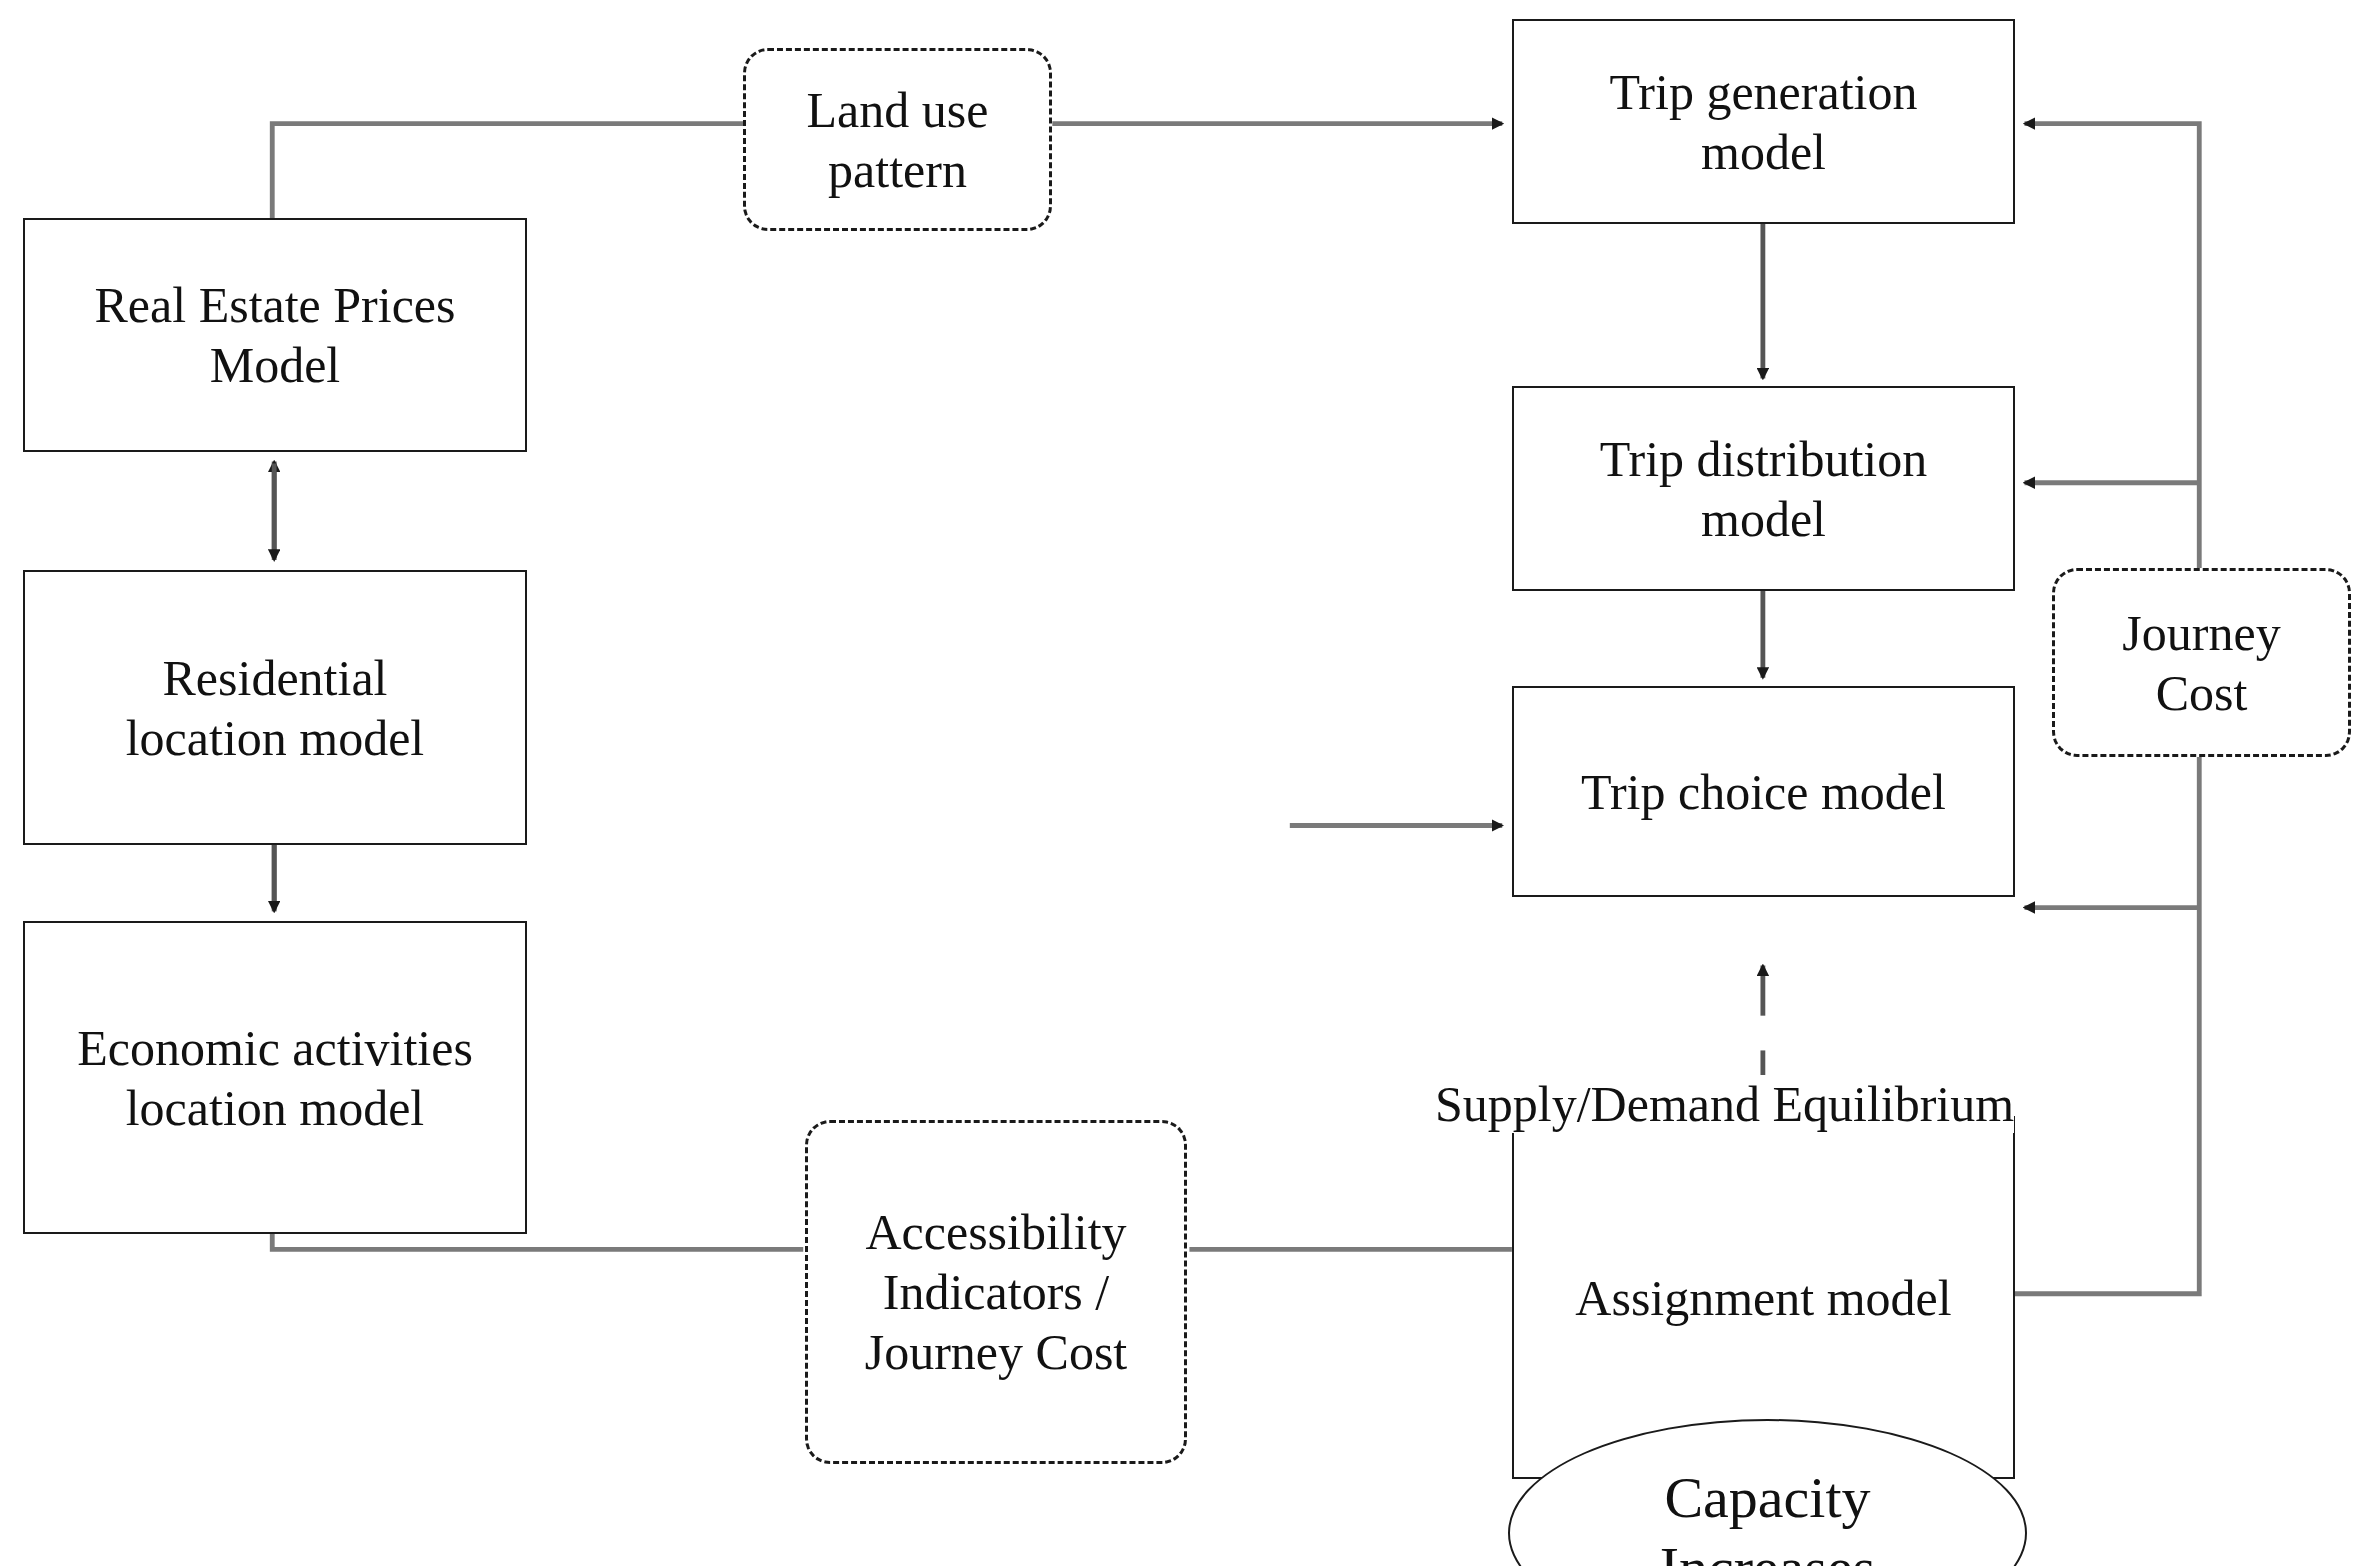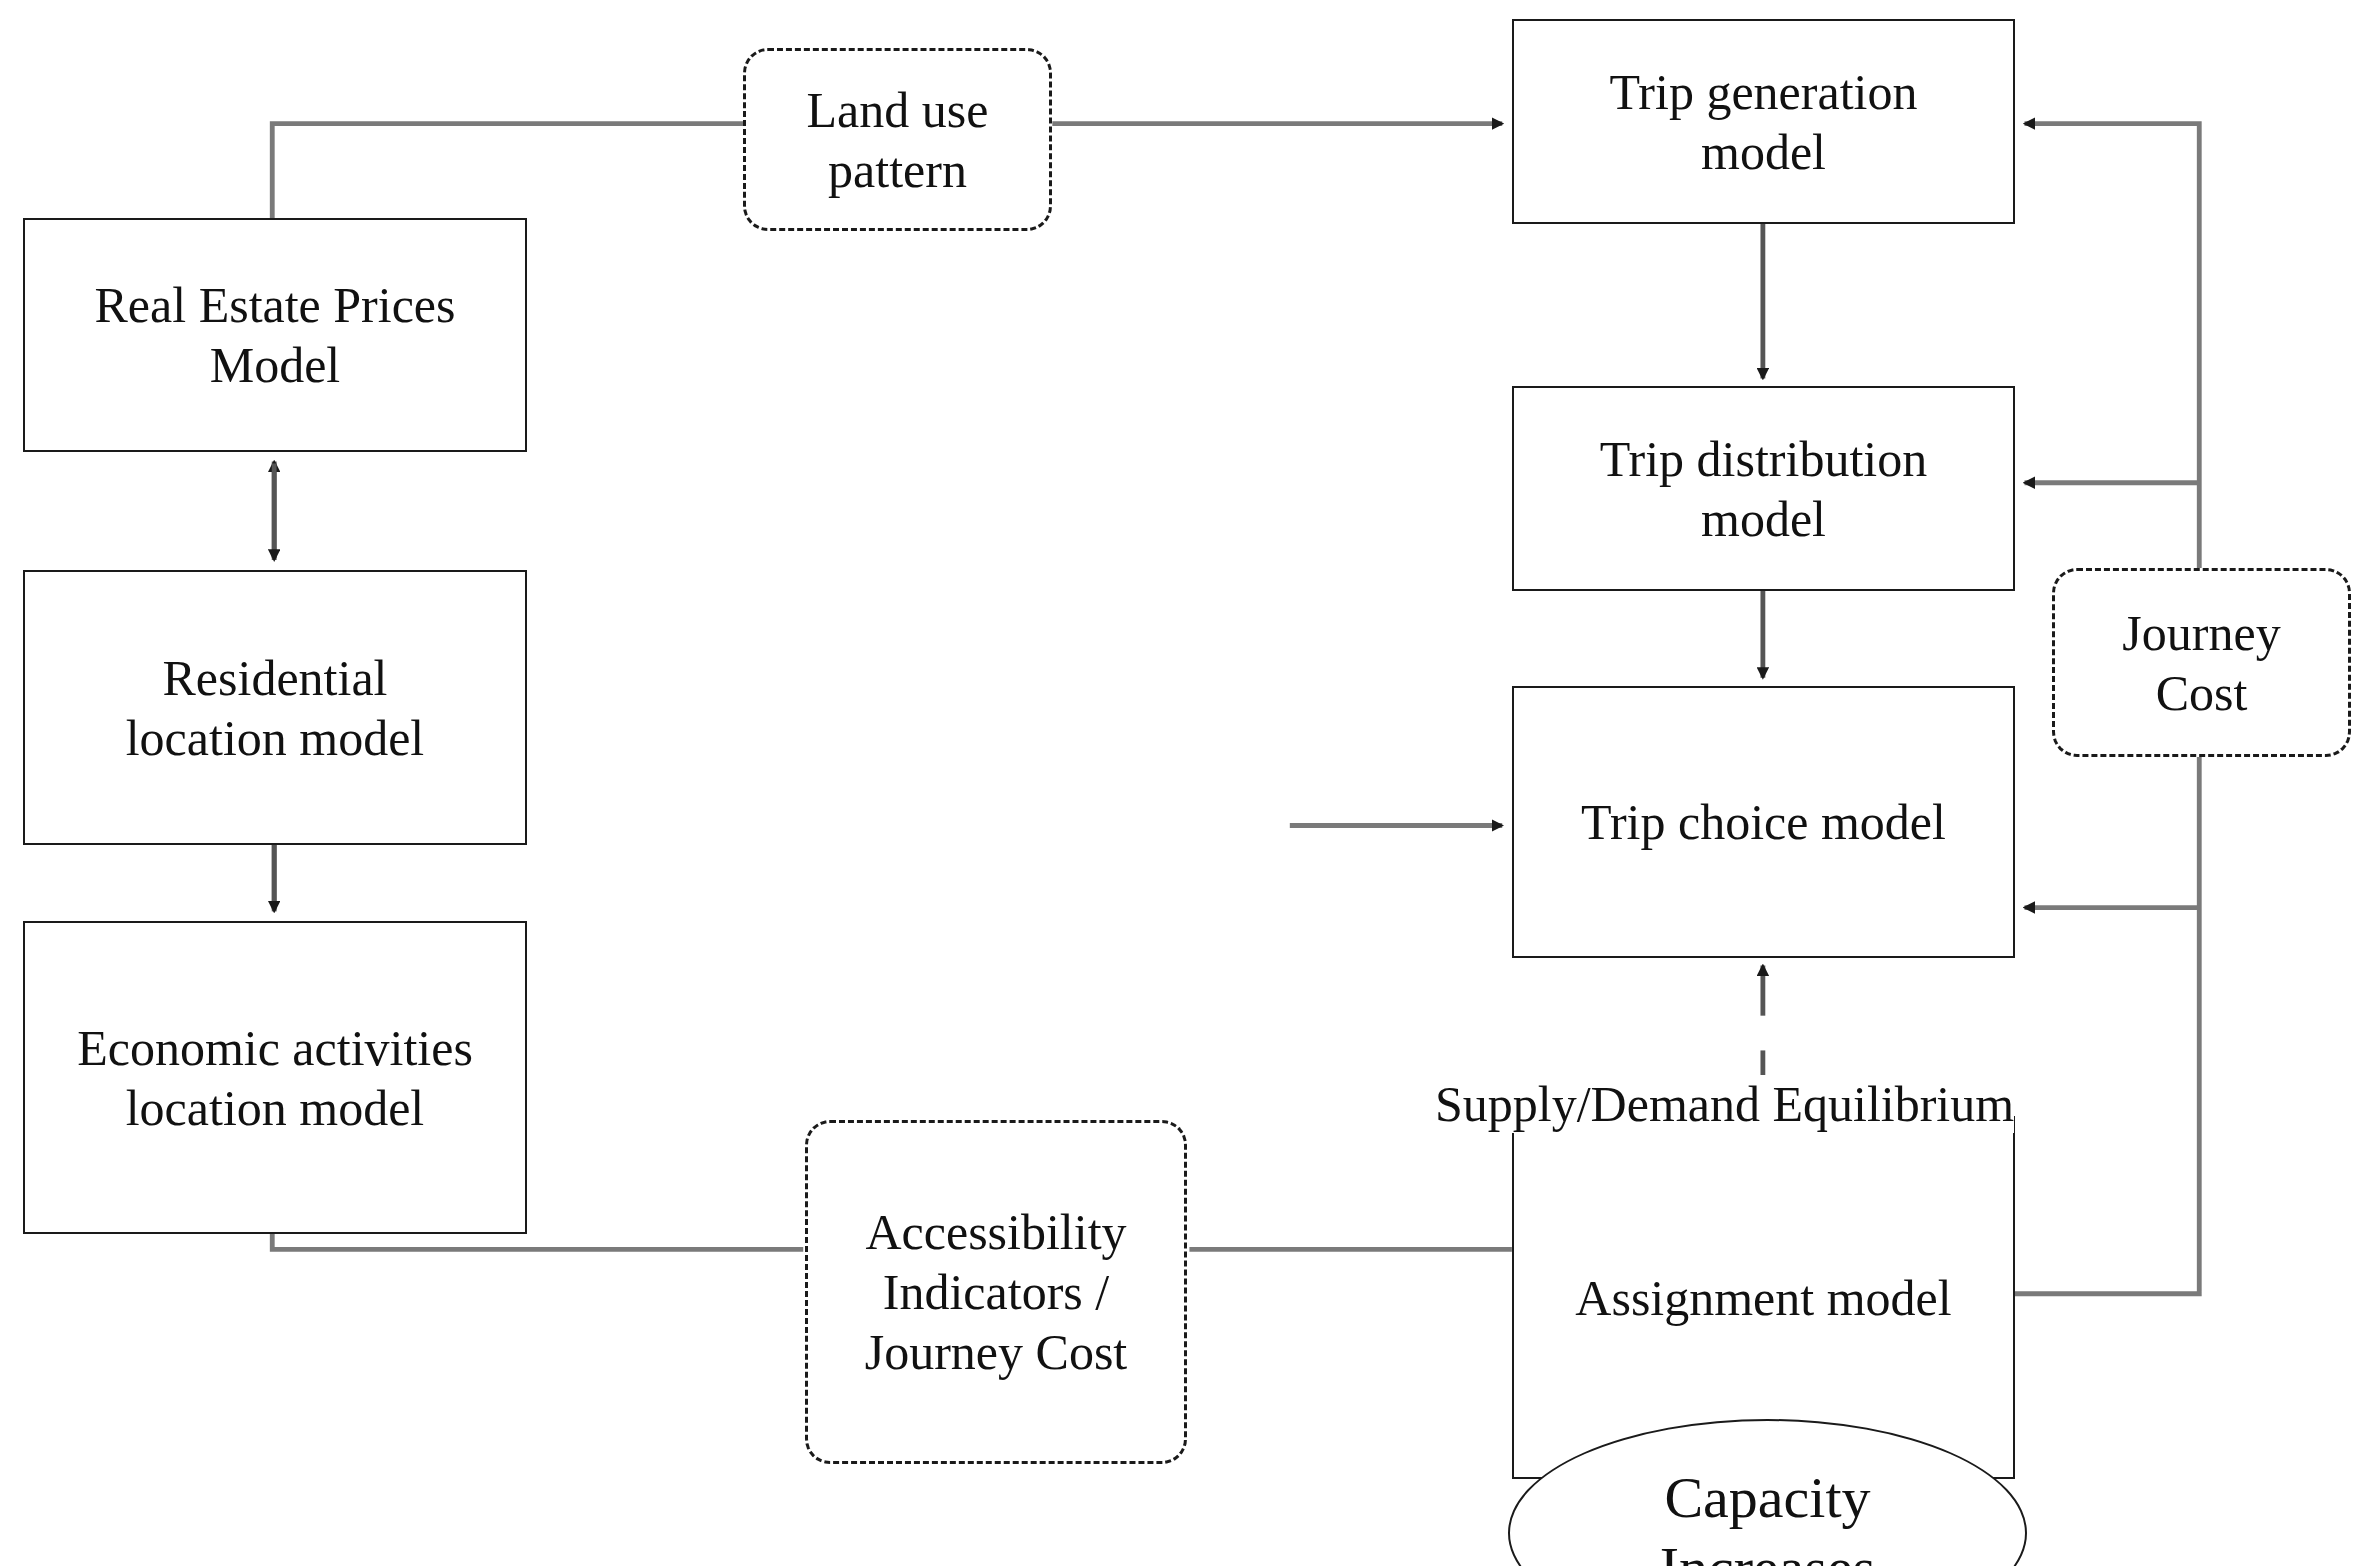--- a/index.html
+++ b/index.html
@@ -90,21 +90,21 @@
   <div class="node rect" style="left:1512px;top:19.3px;width:503px;height:205px;">
     <div class="label fs-lg">Trip generation
 model</div>
   </div>
 
   <div class="node rect" style="left:1512px;top:386px;width:503px;height:205px;">
     <div class="label fs-lg">Trip distribution
 model</div>
   </div>
 
-  <div class="node rect" style="left:1512px;top:686px;width:503px;height:272px;">
+  <div class="node rect" style="left:1512px;top:686px;width:503px;height:211px;">
     <div class="label fs-lg">Trip choice model</div>
   </div>
 
   <div class="node dashed" style="left:2052px;top:568px;width:299px;height:189px;">
     <div class="label fs-lg">Journey
 Cost</div>
   </div>
 
   <div class="node rect" style="left:1512px;top:1116px;width:503px;height:363px;">
     <div class="label fs-lg">Assignment  model</div>

